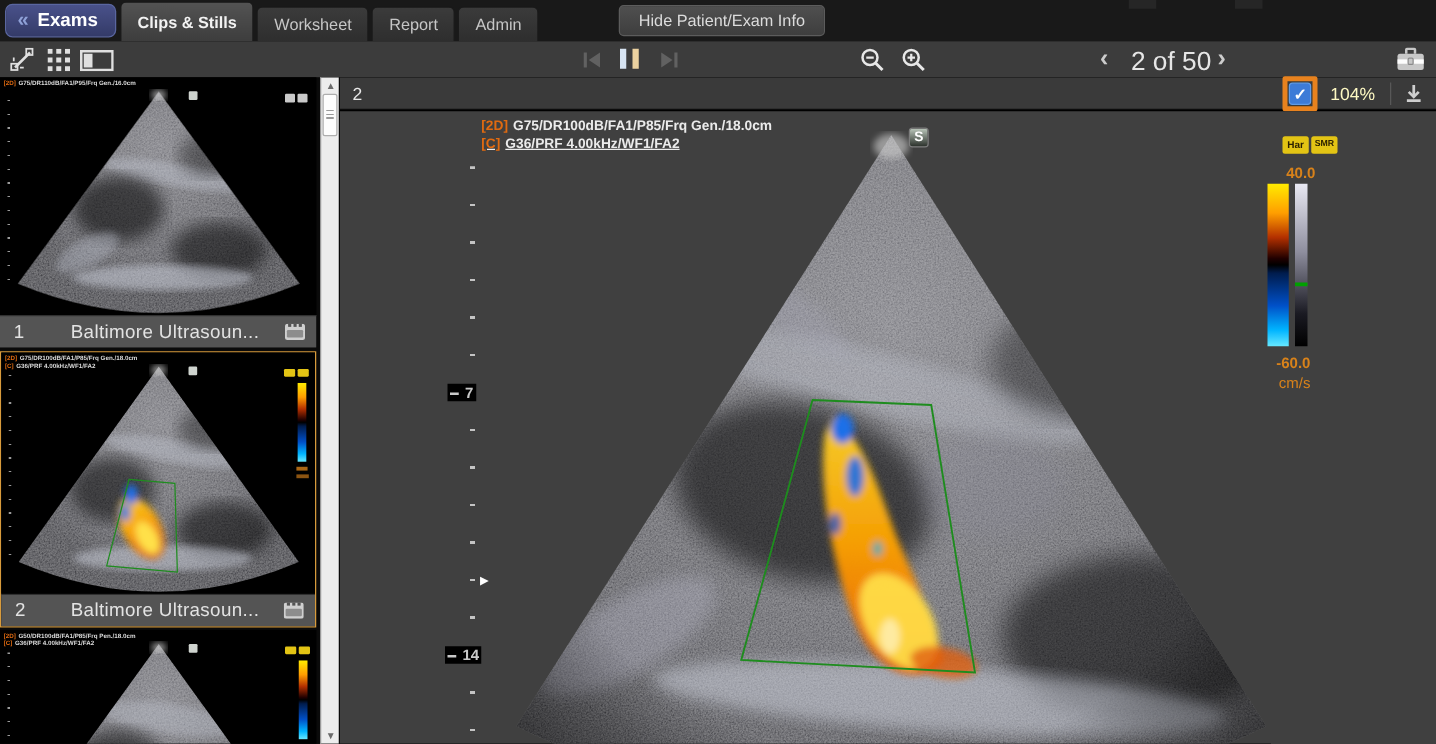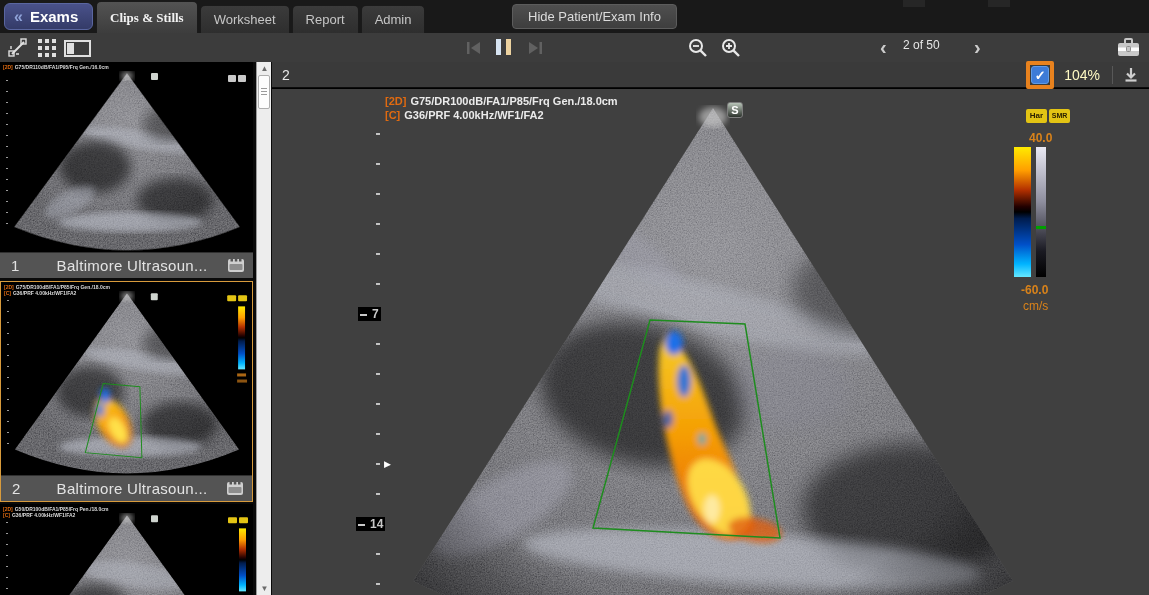--- a/index.html
+++ b/index.html
@@ -14,31 +14,31 @@
   .tabbar { position:absolute; left:0; top:0; width:1149px; height:33px; background:#191919; }
   .notch { position:absolute; top:0; height:7px; background:#262626; }
   .exams-btn { position:absolute; left:4px; top:3px; height:27px; padding:0 14px 0 9px;
     background:linear-gradient(#49518a,#343b68); border:1px solid #5a66a0; border-radius:6px;
     color:#fff; font-weight:bold; font-size:15px; display:flex; align-items:center; gap:7px; cursor:pointer; }
   .exams-btn .chev { color:#8fa2d8; font-size:16px; font-weight:bold; line-height:1; }
   .tabs { position:absolute; left:96px; top:0; height:33px; display:flex; gap:2px; align-items:flex-end; }
   .tab { height:28px; padding:0 13px; display:flex; align-items:center;
     background:linear-gradient(#3b3b3b,#2e2e2e); border:1px solid #1a1a1a; border-bottom:none;
     border-radius:5px 5px 0 0; color:#c6c6c6; font-size:13px; cursor:pointer; white-space:nowrap; }
-  .tab.active { height:32px; background:linear-gradient(#535353,#3d3d3d); color:#f2f2f2; font-weight:bold;font-family:Liberation Serif, serif; }
-  .hide-btn { position:absolute; left:512px; top:4px; height:25px; padding:0 15px;
+  .tab.active { height:32px; background:linear-gradient(#535353,#3d3d3d); color:#f2f2f2; font-weight:bold; }
+  .hide-btn { position:absolute; left:495px; top:4px; height:25px; padding:0 15px;
     background:linear-gradient(#4f4f4f,#3e3e3e); border:1px solid #5c5c5c; border-radius:4px;
     color:#dcdcdc; font-size:13px; display:flex; align-items:center; cursor:pointer; }
 
   
   .toolbar { position:absolute; left:0; top:33px; width:1149px; height:29px; background:#3c3c3c; }
   .tbtn { position:absolute; cursor:pointer; display:flex; align-items:center; justify-content:center; }
   .nav-chev { color:#cccccc; font-size:20px; font-weight:bold; line-height:26px; }
-  .nav-pos { position:absolute; left:903px; top:5px; width:66px; text-align:left;
-    color:#e6e6e6; font-size:12px; }
+  .nav-pos { position:absolute; left:903px; top:5px; width:66px; text-align:right;
+    color:#e6e6e6; font-size:21px; }
   .pausebar { display:inline-block; width:5px; height:16px; }
 
   
   .sidebar { position:absolute; left:0; top:62px; width:272px; height:533px; background:#0a0a0a; }
   .thumb { position:absolute; left:0; width:253px; background:#000; cursor:pointer; }
   .thumb.selected { border:1px solid #D89B3C; }
   .timg { position:relative; width:100%; overflow:hidden; background:#000; }
   .tann { position:absolute; left:3px; top:2px; font-size:5px; line-height:6px; font-weight:bold;
     color:#dcdcdc; letter-spacing:0; white-space:nowrap; }
   .tann .tag { color:#E06A10; margin-right:2px; }
@@ -432,21 +432,21 @@
         <ellipse cx="396" cy="330" rx="5" ry="9" fill="#2255CC" opacity="0.8"></ellipse>
         <ellipse cx="430" cy="350" rx="4" ry="6" fill="#15B0E8" opacity="0.7"></ellipse>
         <ellipse cx="440" cy="420" rx="8" ry="14" fill="#fff" opacity="0.5"></ellipse>
       </g>
       <polygon points="378,231 473,235 508,449 321,439" fill="none" stroke="#1E8C1E" stroke-width="1.5"></polygon>
     </svg>
 
     <div class="ann" style="top:6px;">
       <span class="tag">[2D]</span><span>G75/DR100dB/FA1/P85/Frq Gen./18.0cm</span>
     </div>
-    <div class="ann" style="top:20px;">
+    <div class="ann" style="top:20px;text-decoration:underline;">
       <span class="tag">[C]</span><span>G36/PRF 4.00kHz/WF1/FA2</span>
     </div>
 
     <div class="sbadge">S</div>
 
     <div class="ruler"></div>
     <div class="depth" style="left:86px;top:218px;"><span class="dash"></span><span>7</span></div>
     <div class="depth" style="left:84px;top:428px;"><span class="dash"></span><span>14</span></div>
     <div class="focus"><span>▶</span></div>
 

